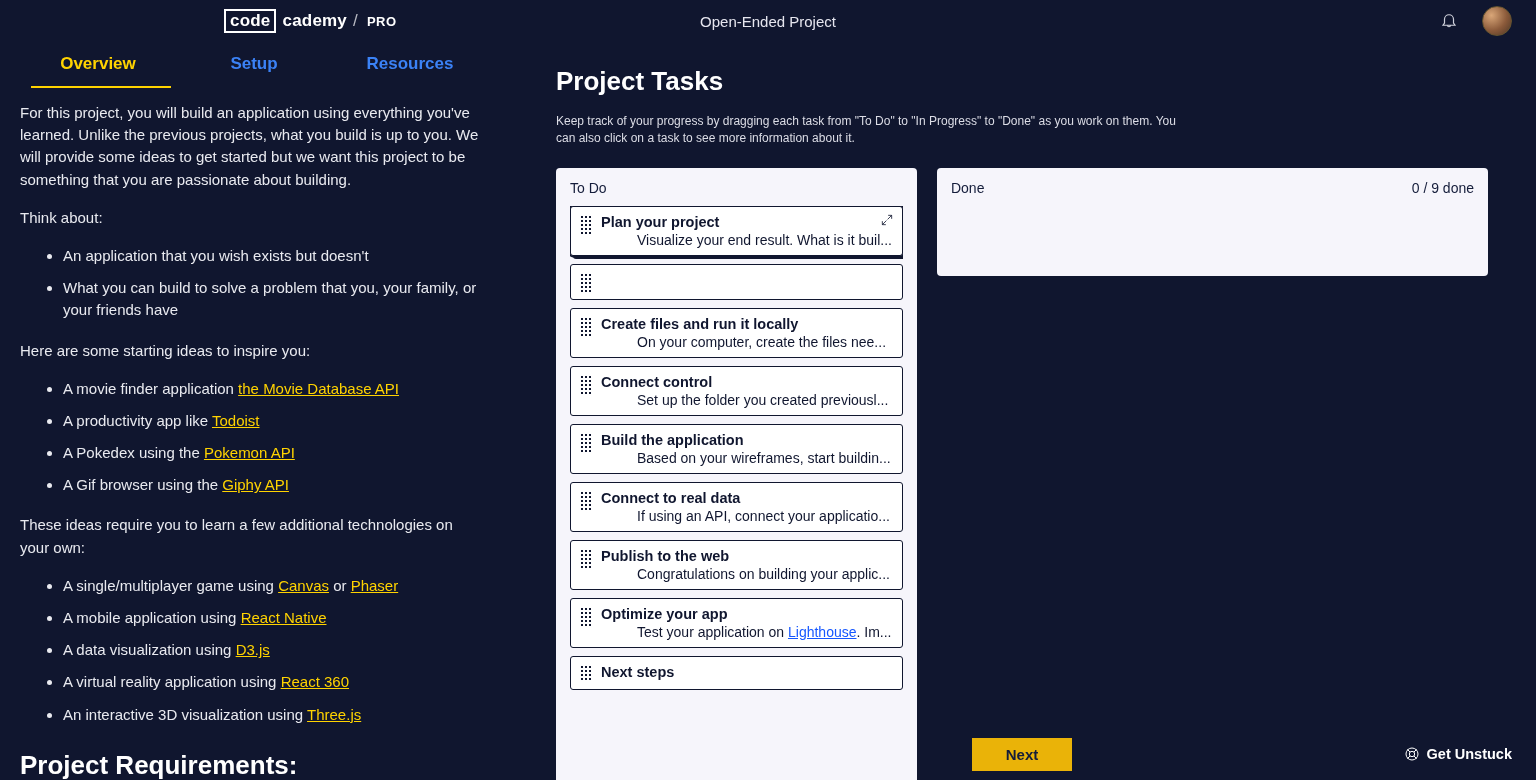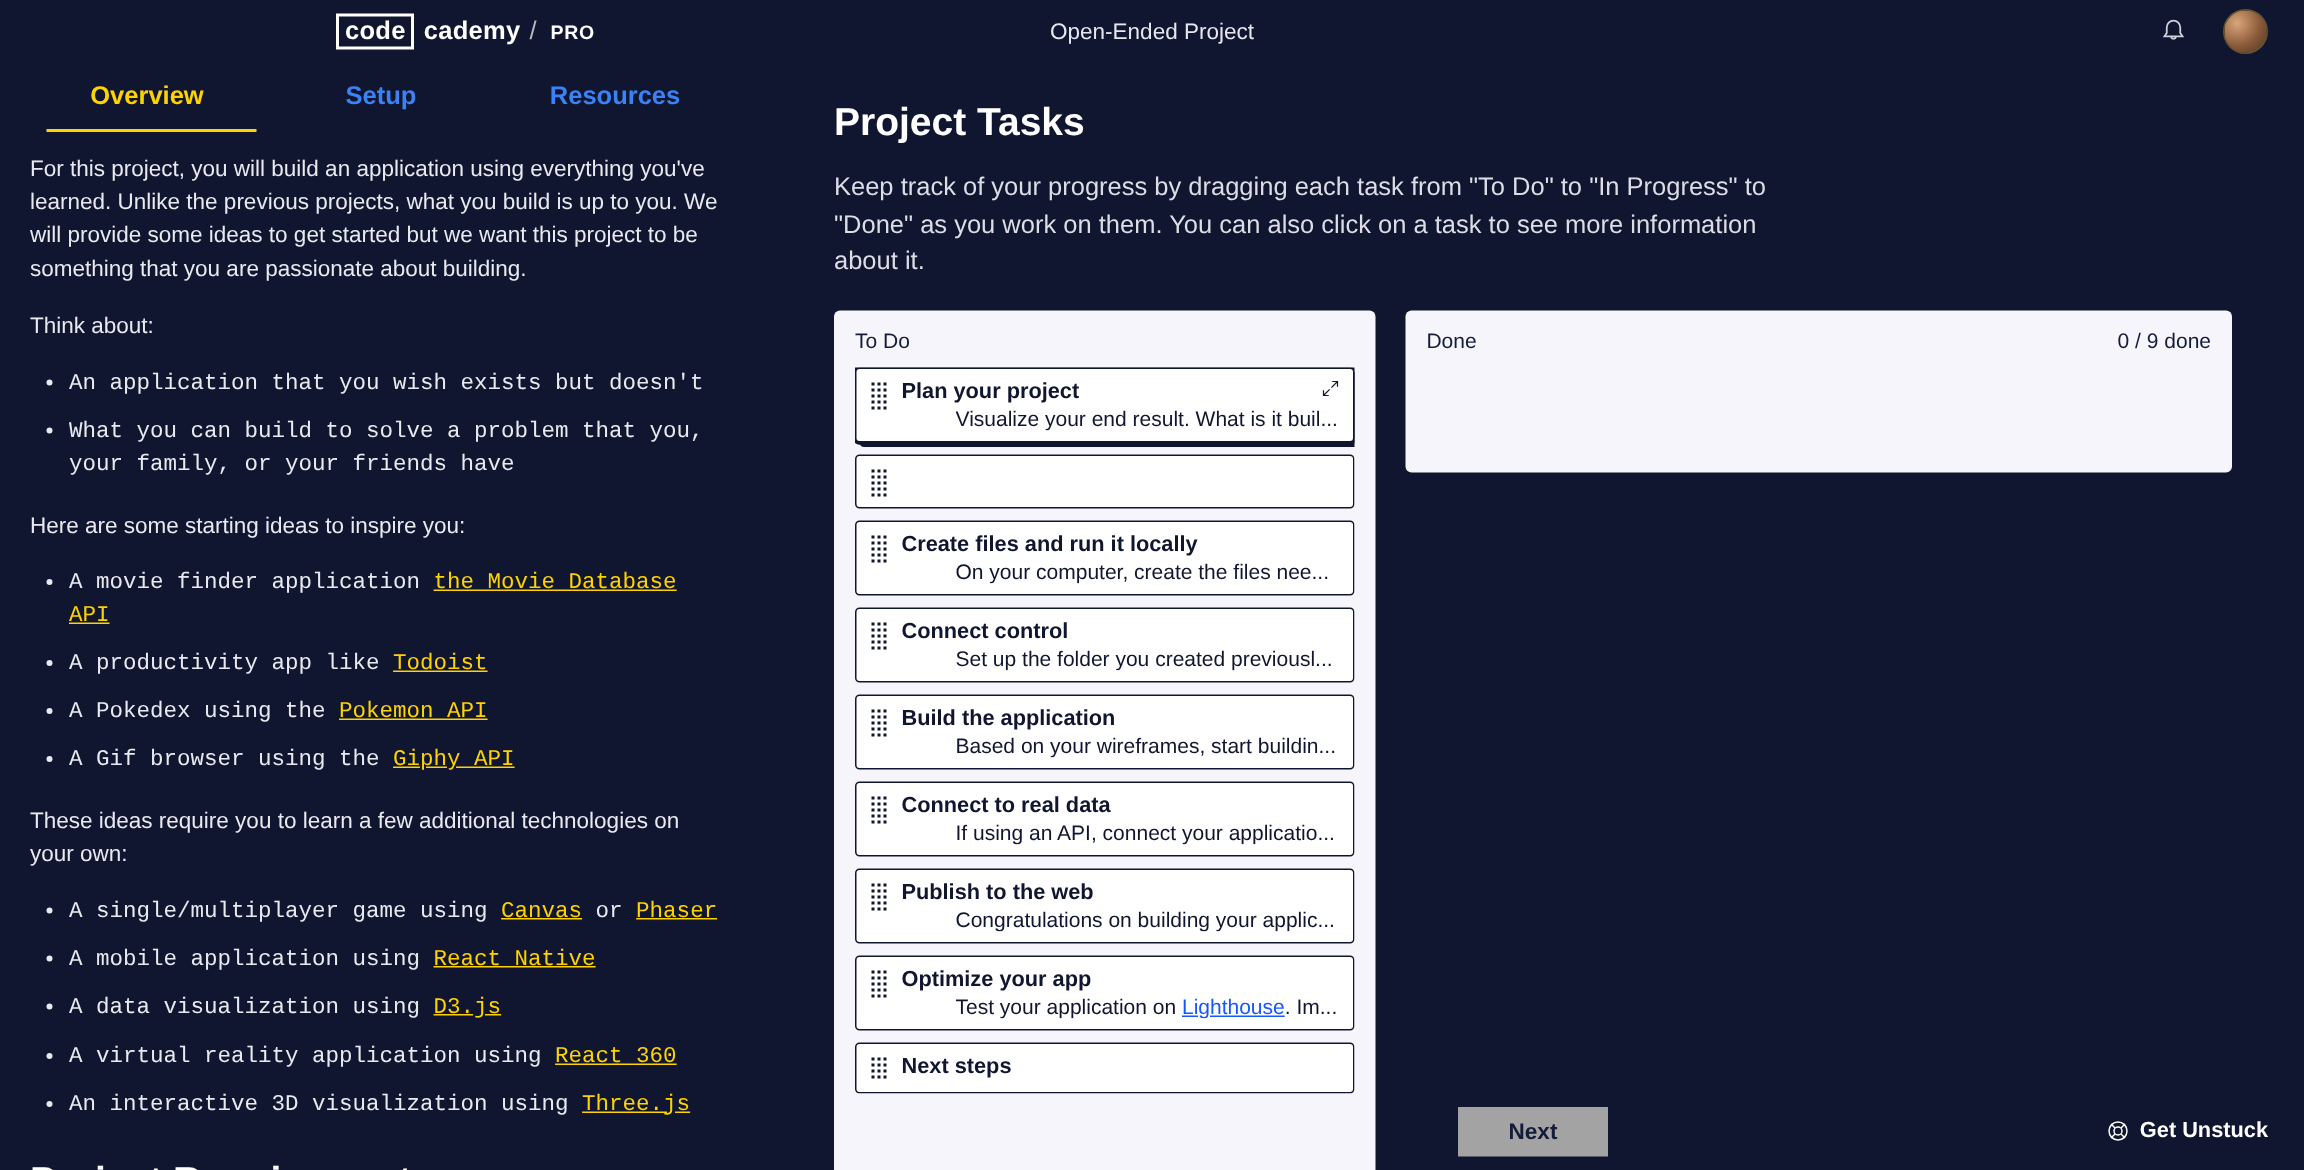--- a/index.html
+++ b/index.html
@@ -109,34 +109,34 @@
     height: 100%;
     overflow-y: auto;
     padding: 4px 20px 20px 20px;
     line-height: 1.48;
     font-size: 15px;
   }
   .left-content::-webkit-scrollbar { width: 10px; }
   .left-content::-webkit-scrollbar-track { background: #10162f; }
   .left-content::-webkit-scrollbar-thumb { background: #b7b9c2; border-radius: 0; }
   .left-content p { margin-bottom: 16px; color: #e9eaf0; }
-  .left-content ul { margin: 0 0 18px 26px; font-family: Liberation Mono, monospace; }
+  .left-content ul { margin: 0 0 18px 43px; }
   .left-content li { margin-bottom: 10px; color: #e9eaf0; }
   .left-content h2 { font-size: 26px; font-weight: 700; margin: 20px 0 16px; }
 
   
   .right {
     flex: 1;
     padding: 24px 48px 12px 48px;
     display: flex;
     flex-direction: column;
     overflow: hidden;
   }
   .rh-title { font-size: 26px; font-weight: 700; margin-bottom: 16px; }
-  .rh-sub { font-size: 17px; color: #dcdde6; margin-bottom: 20px; max-width: 640px; line-height: 1.45; }
+  .rh-sub { font-size: 12px; color: #dcdde6; margin-bottom: 20px; max-width: 640px; line-height: 1.45; }
 
   .board {
     display: flex;
     gap: 20px;
     flex: 1;
     min-height: 0;
   }
   .col {
     background: #f6f5fb;
     border-radius: 4px;
@@ -210,21 +210,21 @@
   
   .bottom {
     position: absolute;
     left: 508px; right: 0; bottom: 0;
     height: 52px;
     display: flex;
     align-items: center;
     justify-content: center;
   }
   .next-btn {
-    background: #a3a3a3;
+    background: #eab308;
     color: #141c3a;
     font-weight: 700;
     font-size: 15px;
     padding: 8px 34px;
     border: none;
     cursor: pointer;
   }
   .unstuck {
     position: absolute;
     right: 24px;

